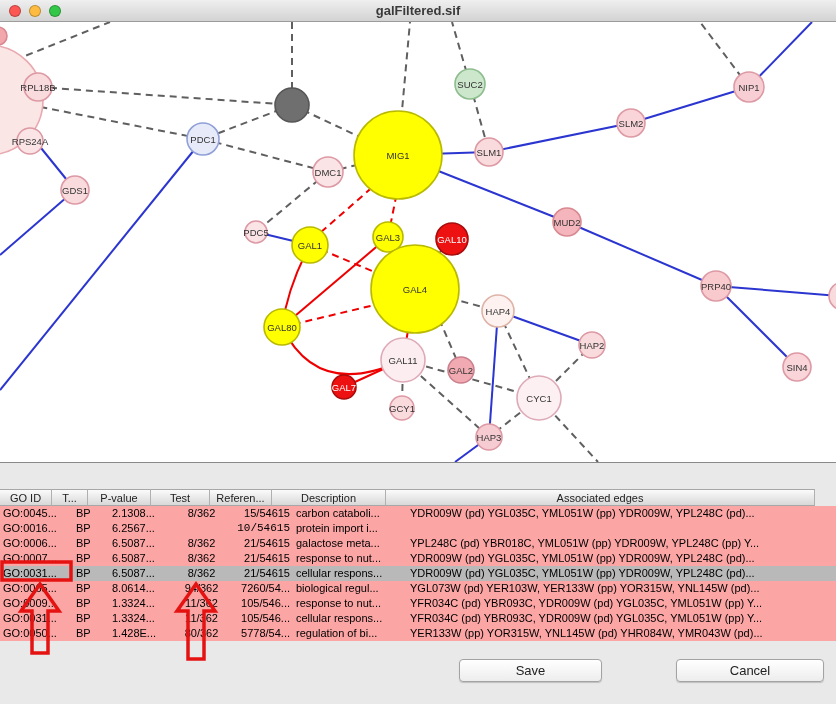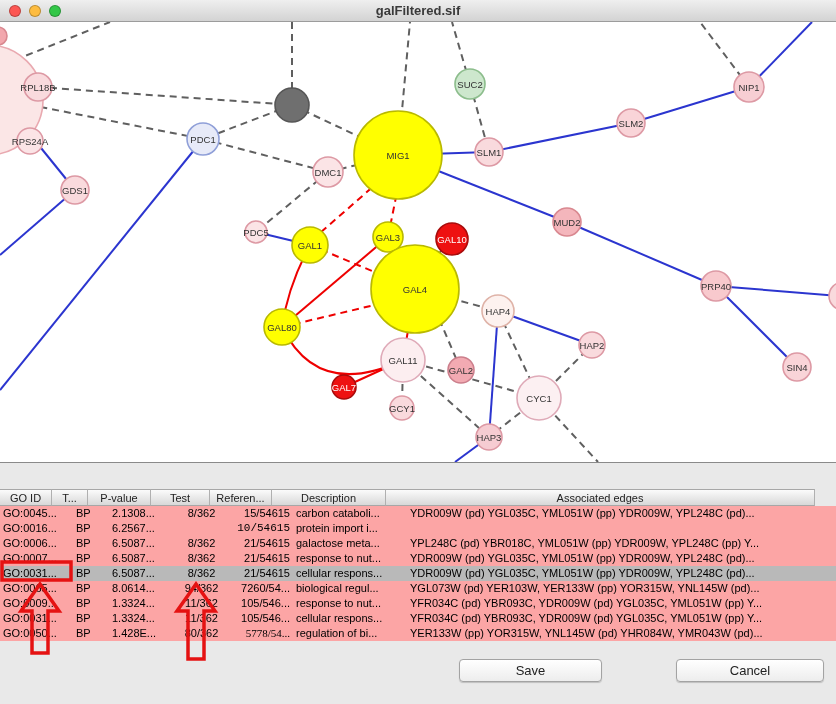--- a/index.html
+++ b/index.html
@@ -248,21 +248,21 @@
           <div class="td col3" style="width: 59px;">11/362</div>
           <div class="td col4" style="width: 62px;">105/546...</div>
           <div class="td col5" style="width: 114px;">cellular respons...</div>
           <div class="td col6" style="width: 429px;">YFR034C (pd) YBR093C, YDR009W (pd) YGL035C, YML051W (pp) Y...</div>
         </div>
         <div class="tr">
           <div class="td col0" style="width: 73px;">GO:0050...</div>
           <div class="td col1" style="width: 36px;">BP</div>
           <div class="td col2" style="width: 63px;">1.428E...</div>
           <div class="td col3" style="width: 59px;">80/362</div>
-          <div class="td col4" style="width: 62px; font-family: Liberation Serif, serif;">5778/54...</div>
+          <div class="td col4" style="width: 62px;">5778/54...</div>
           <div class="td col5" style="width: 114px;">regulation of bi...</div>
           <div class="td col6" style="width: 429px;">YER133W (pp) YOR315W, YNL145W (pd) YHR084W, YMR043W (pd)...</div>
         </div>
       </div>
 
     <div class="btnrow">
       <button class="btn btn-save">Save</button>
       <button class="btn btn-cancel">Cancel</button>
     </div>
   </div>

